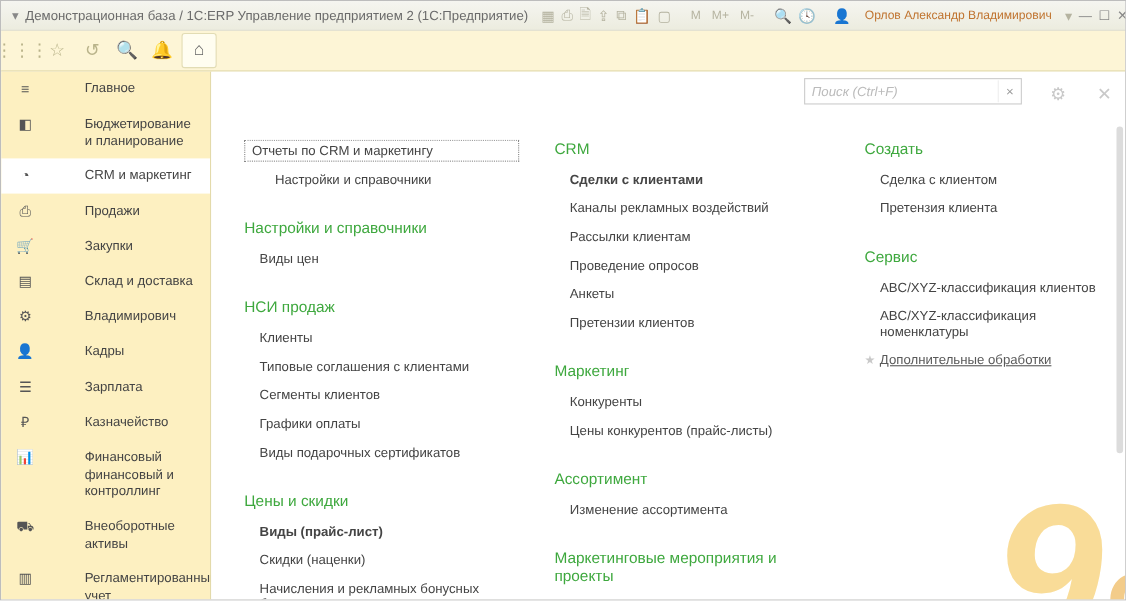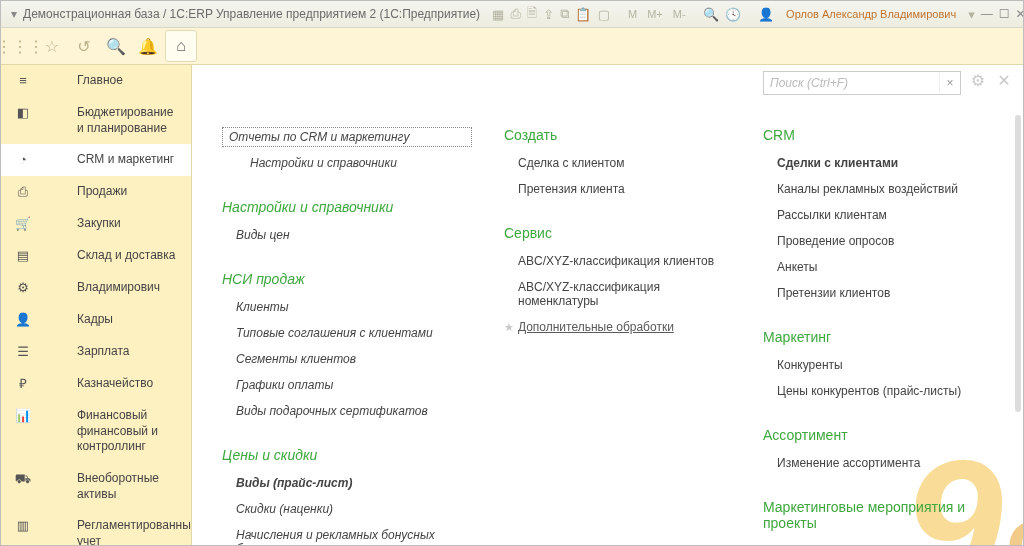--- a/index.html
+++ b/index.html
@@ -20,29 +20,29 @@
   .toolbar .tbtn{width:30px;height:30px;display:flex;align-items:center;justify-content:center;color:#b9b38a;font-size:16px;cursor:pointer;border-radius:3px;}
   .toolbar .tbtn.home{background:#fffdf0;border:1px solid #e2dcb4;color:#666;}
   
   .body{flex:1;display:flex;overflow:hidden;}
   .sidebar{width:190px;background:#fdf0c1;border-right:1px solid #e0d8a8;overflow:hidden;}
   .sidebar .item{display:flex;align-items:flex-start;gap:10px;padding:8px 10px 8px 14px;color:#444;cursor:pointer;line-height:1.3;}
   .sidebar .item.active{background:#fff;}
   .sidebar .item .icon{width:16px;height:16px;flex-shrink:0;display:flex;align-items:center;justify-content:center;color:#555;font-size:13px;}
   .sidebar .item .label{flex:1;margin-left:36px;}
   .content{flex:1;position:relative;background:#fff;}
-  .content-header{position:absolute;top:6px;right:10px;display:flex;align-items:flex-start;gap:8px;}
+  .content-header{position:absolute;top:6px;right:10px;display:flex;align-items:flex-end;gap:24px;}
   .searchwrap{display:flex;align-items:center;border:1px solid #ccc;background:#fff;height:22px;width:196px;}
   .searchwrap input{border:none;outline:none;flex:1;height:20px;padding:0 6px;font-size:12px;color:#333;background:transparent;}
   .searchwrap input::placeholder{color:#bbb;font-style:italic;}
   .searchwrap .clear{width:20px;text-align:center;color:#999;cursor:pointer;border-left:1px solid #eee;line-height:20px;}
   .hdricon{width:18px;height:18px;color:#c9c9c9;font-size:16px;cursor:pointer;display:flex;align-items:center;justify-content:center;}
   .columns{position:absolute;top:62px;left:0;right:0;bottom:0;padding:0 10px 0 30px;display:flex;gap:32px;overflow:hidden;}
   .col{display:flex;flex-direction:column;gap:6px;}
-  .col.col1{width:250px;font-style:italic;}
+  .col.col1{width:250px;}
   .col.col2{width:250px;}
   .col.col3{flex:1;}
   .grouptitle{color:#3ea83e;font-size:14px;margin-top:20px;margin-bottom:4px;cursor:default;}
   .grouptitle.first{margin-top:0;}
   .link{color:#444;padding:3px 0 3px 14px;cursor:pointer;}
   .link.bold{font-weight:bold;}
   .link.dotted{display:inline-block;border:1px dotted #888;padding:2px 6px;margin-left:0;}
   .link.under{text-decoration:underline;color:#5a5a5a;}
   .starred{display:flex;align-items:center;gap:4px;}
   .starred .star{color:#c9c9c9;font-size:11px;}
@@ -177,48 +177,48 @@
             <div class="link">Клиенты</div>
             <div class="link">Типовые соглашения с клиентами</div>
             <div class="link">Сегменты клиентов</div>
             <div class="link">Графики оплаты</div>
             <div class="link">Виды подарочных сертификатов</div>
             <div class="grouptitle">Цены и скидки</div>
             <div class="link bold">Виды (прайс-лист)</div>
             <div class="link">Скидки (наценки)</div>
             <div class="link">Начисления и рекламных бонусных баллов</div>
           </div>
-        <div class="col col3" id="col3">
-            <div class="grouptitle first">Создать</div>
-            <div class="link">Сделка с клиентом</div>
-            <div class="link">Претензия клиента</div>
-            <div class="grouptitle">Сервис</div>
-            <div class="link">ABC/XYZ-классификация клиентов</div>
-            <div class="link">ABC/XYZ-классификация номенклатуры</div>
-            <div class="starred" style="padding-left: 0px;">
-              <span class="star">★</span>
-              <span class="link under" style="padding-left: 0px;">Дополнительные обработки</span>
-            </div>
-          </div>
         <div class="col col2" id="col2">
             <div class="grouptitle first">CRM</div>
             <div class="link bold">Сделки с клиентами</div>
             <div class="link">Каналы рекламных воздействий</div>
             <div class="link">Рассылки клиентам</div>
             <div class="link">Проведение опросов</div>
             <div class="link">Анкеты</div>
             <div class="link">Претензии клиентов</div>
             <div class="grouptitle">Маркетинг</div>
             <div class="link">Конкуренты</div>
             <div class="link">Цены конкурентов (прайс-листы)</div>
             <div class="grouptitle">Ассортимент</div>
             <div class="link">Изменение ассортимента</div>
             <div class="grouptitle">Маркетинговые мероприятия и проекты</div>
             <div class="link">Маркетинговые мероприятия</div>
           </div>
+        <div class="col col3" id="col3">
+            <div class="grouptitle first">Создать</div>
+            <div class="link">Сделка с клиентом</div>
+            <div class="link">Претензия клиента</div>
+            <div class="grouptitle">Сервис</div>
+            <div class="link">ABC/XYZ-классификация клиентов</div>
+            <div class="link">ABC/XYZ-классификация номенклатуры</div>
+            <div class="starred" style="padding-left: 0px;">
+              <span class="star">★</span>
+              <span class="link under" style="padding-left: 0px;">Дополнительные обработки</span>
+            </div>
+          </div>
       </div>
 
       <div class="scrollbar">
           <div class="thumb"></div>
         </div>
     </div>
   </div>
 </div>
 
 </body></html>

